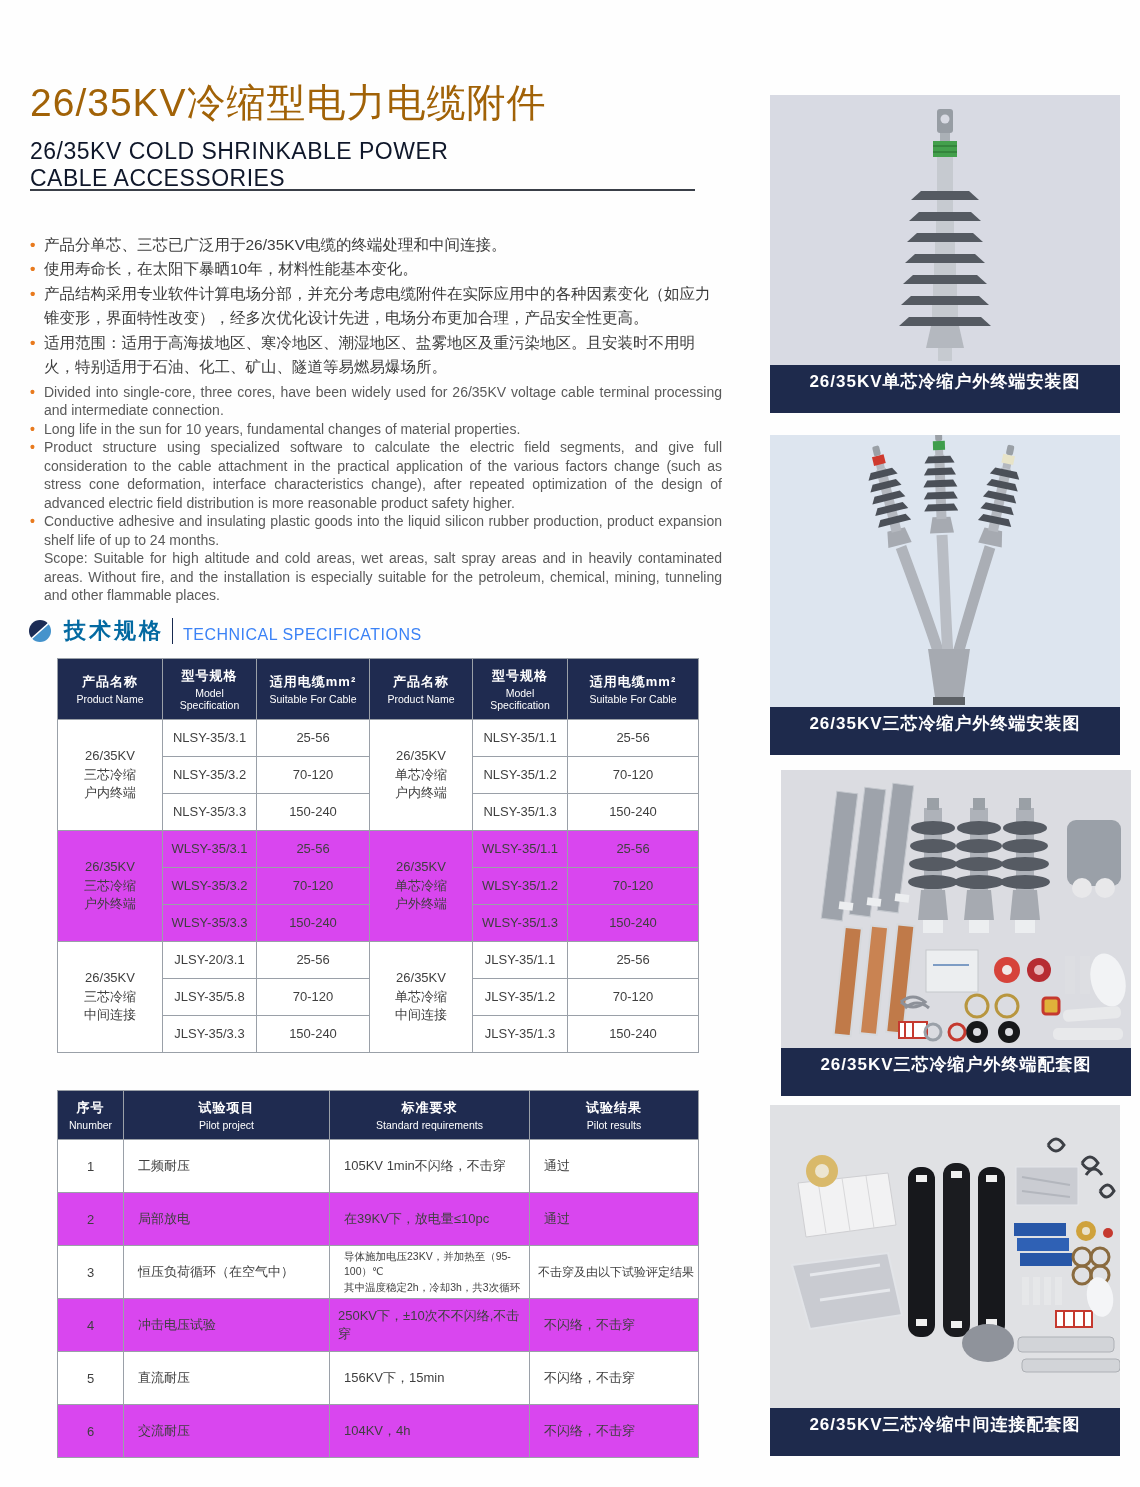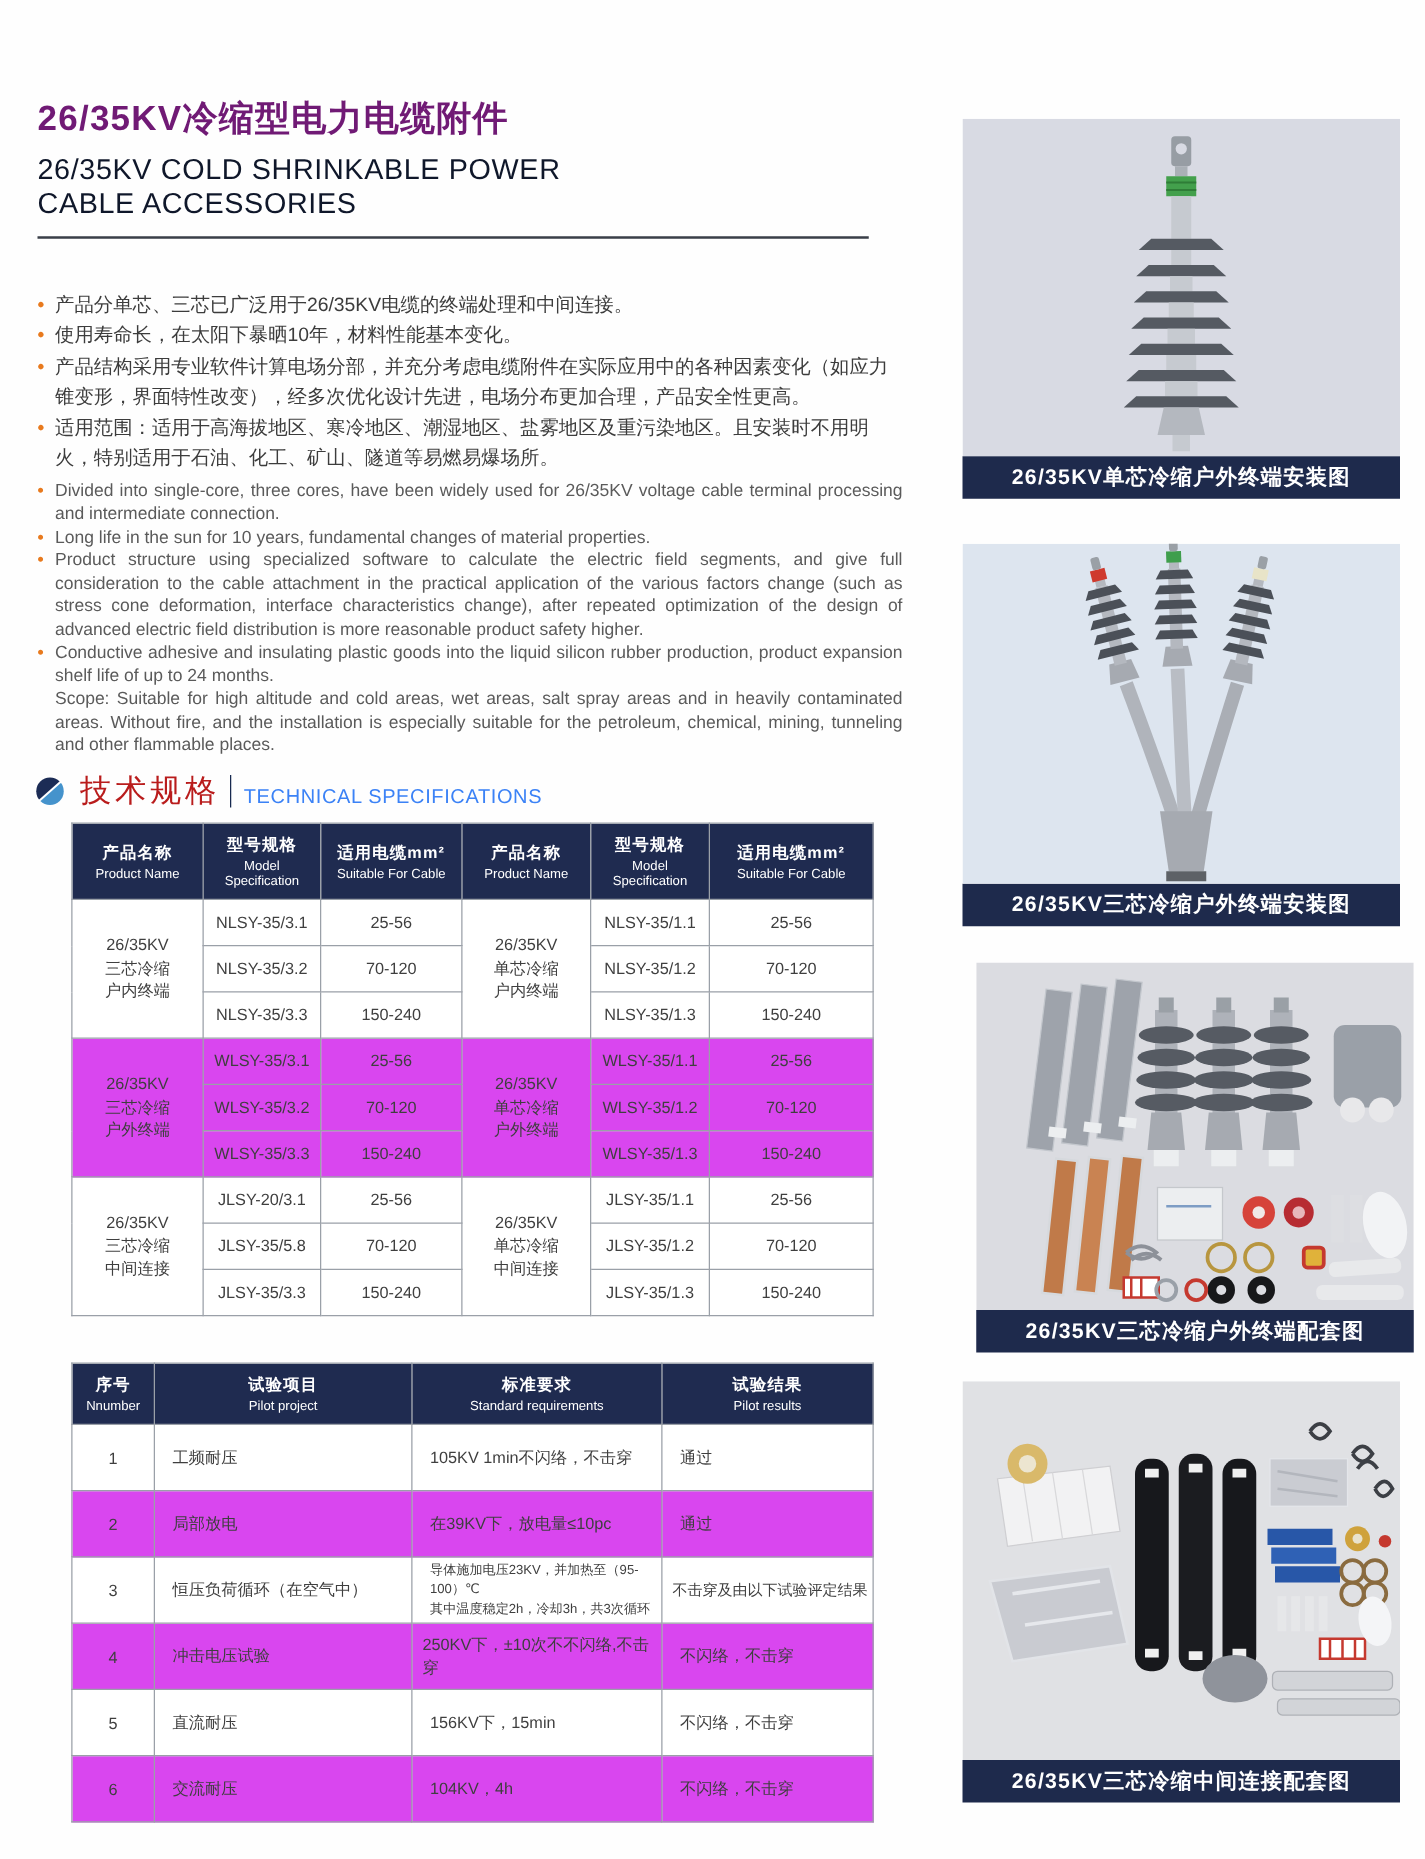--- a/index.html
+++ b/index.html
@@ -2,37 +2,37 @@
 <html><head>
 <meta charset="utf-8">
 <style>
   html,body{margin:0;padding:0;background:#ffffff;}
   .page{position:relative;width:1140px;height:1487px;background:#fefefe;overflow:hidden;
         font-family:"Liberation Sans","DejaVu Sans",sans-serif;color:#333;}
   .pre{white-space:pre-line;}
 
   
   .title-block{position:absolute;left:30px;top:76px;width:680px;}
-  .title-cn{margin:0;font-size:28px;font-weight:bold;color:#701a75;letter-spacing:1px;}
+  .title-cn{margin:0;font-size:39px;font-weight:normal;color:#a16207;letter-spacing:1px;}
   .title-en{margin-top:8px;font-size:23px;line-height:1.18;color:#0f172a;letter-spacing:0.5px;}
   .title-rule{position:absolute;left:30px;top:189px;width:665px;height:0;border-top:2px solid #3a3f48;}
 
   
   .features{position:absolute;left:30px;width:692px;}
   .features-cn{top:233px;font-size:15.5px;line-height:1.58;color:#3c3c3c;}
   .features-en{top:383px;font-size:14px;line-height:1.32;color:#5a5a5a;text-align:justify;}
   .b-row{display:flex;}
   .b-dot{width:14px;flex:0 0 14px;color:#e87a1e;font-weight:bold;}
   .b-dot.hidden{visibility:hidden;}
   .b-text{flex:1;}
 
   
   .sec-header{position:absolute;left:28px;display:flex;align-items:center;}
   .sec-icon{width:24px;height:24px;margin-right:12px;flex:0 0 24px;}
-  .sec-cn{font-size:25px;font-weight:normal;color:#b91c1c;letter-spacing:3px;}
+  .sec-cn{font-size:22px;font-weight:bold;color:#0369a1;letter-spacing:3px;}
   .sec-sep{width:1px;height:26px;background:#17294f;margin:0 10px 0 8px;}
   .sec-en{font-size:16px;color:#3b82f6;letter-spacing:0.5px;align-self:flex-end;padding-bottom:2px;}
 
   
   table{border-collapse:collapse;table-layout:fixed;position:absolute;left:57px;width:641px;background:#fff;}
   th,td{border:1px solid #9aa0a8;text-align:center;padding:2px 3px;}
   thead th{background:#1f2b50;color:#ffffff;}
   .th-cn{display:block;font-size:13px;font-weight:bold;letter-spacing:1px;}
   .th-en{display:block;font-size:10.5px;font-weight:normal;margin-top:2px;}
   td{font-size:13px;color:#3f3f3f;}
@@ -49,21 +49,21 @@
   .pilot-table td{height:48px;}
   .pilot-table col.p1{width:66px}.pilot-table col.p2{width:206px}
   .pilot-table col.p3{width:200px}.pilot-table col.p4{width:169px}
   .pilot-table td.left{text-align:left;padding-left:14px;}
   .pilot-table td.small{font-size:10.5px;line-height:1.45;}
 
   
   .photo-block{position:absolute;left:770px;width:350px;}
   .photo{width:350px;display:block;}
   .photo svg{display:block;}
-  .photo-caption{height:34px;line-height:34px;background:#1e2a4c;color:#fff;
+  .photo-caption{height:48px;line-height:34px;background:#1e2a4c;color:#fff;
                  font-size:17px;font-weight:bold;text-align:center;letter-spacing:1px;}
   .pb1{top:95px;} .pb2{top:435px;} .pb3{top:770px;margin-left:11px;} .pb4{top:1105px;}
 </style>
 </head>
 <body>
 
 <div class="page">
 
   <div class="title-block">
     <h1 class="title-cn">26/35KV冷缩型电力电缆附件</h1>

